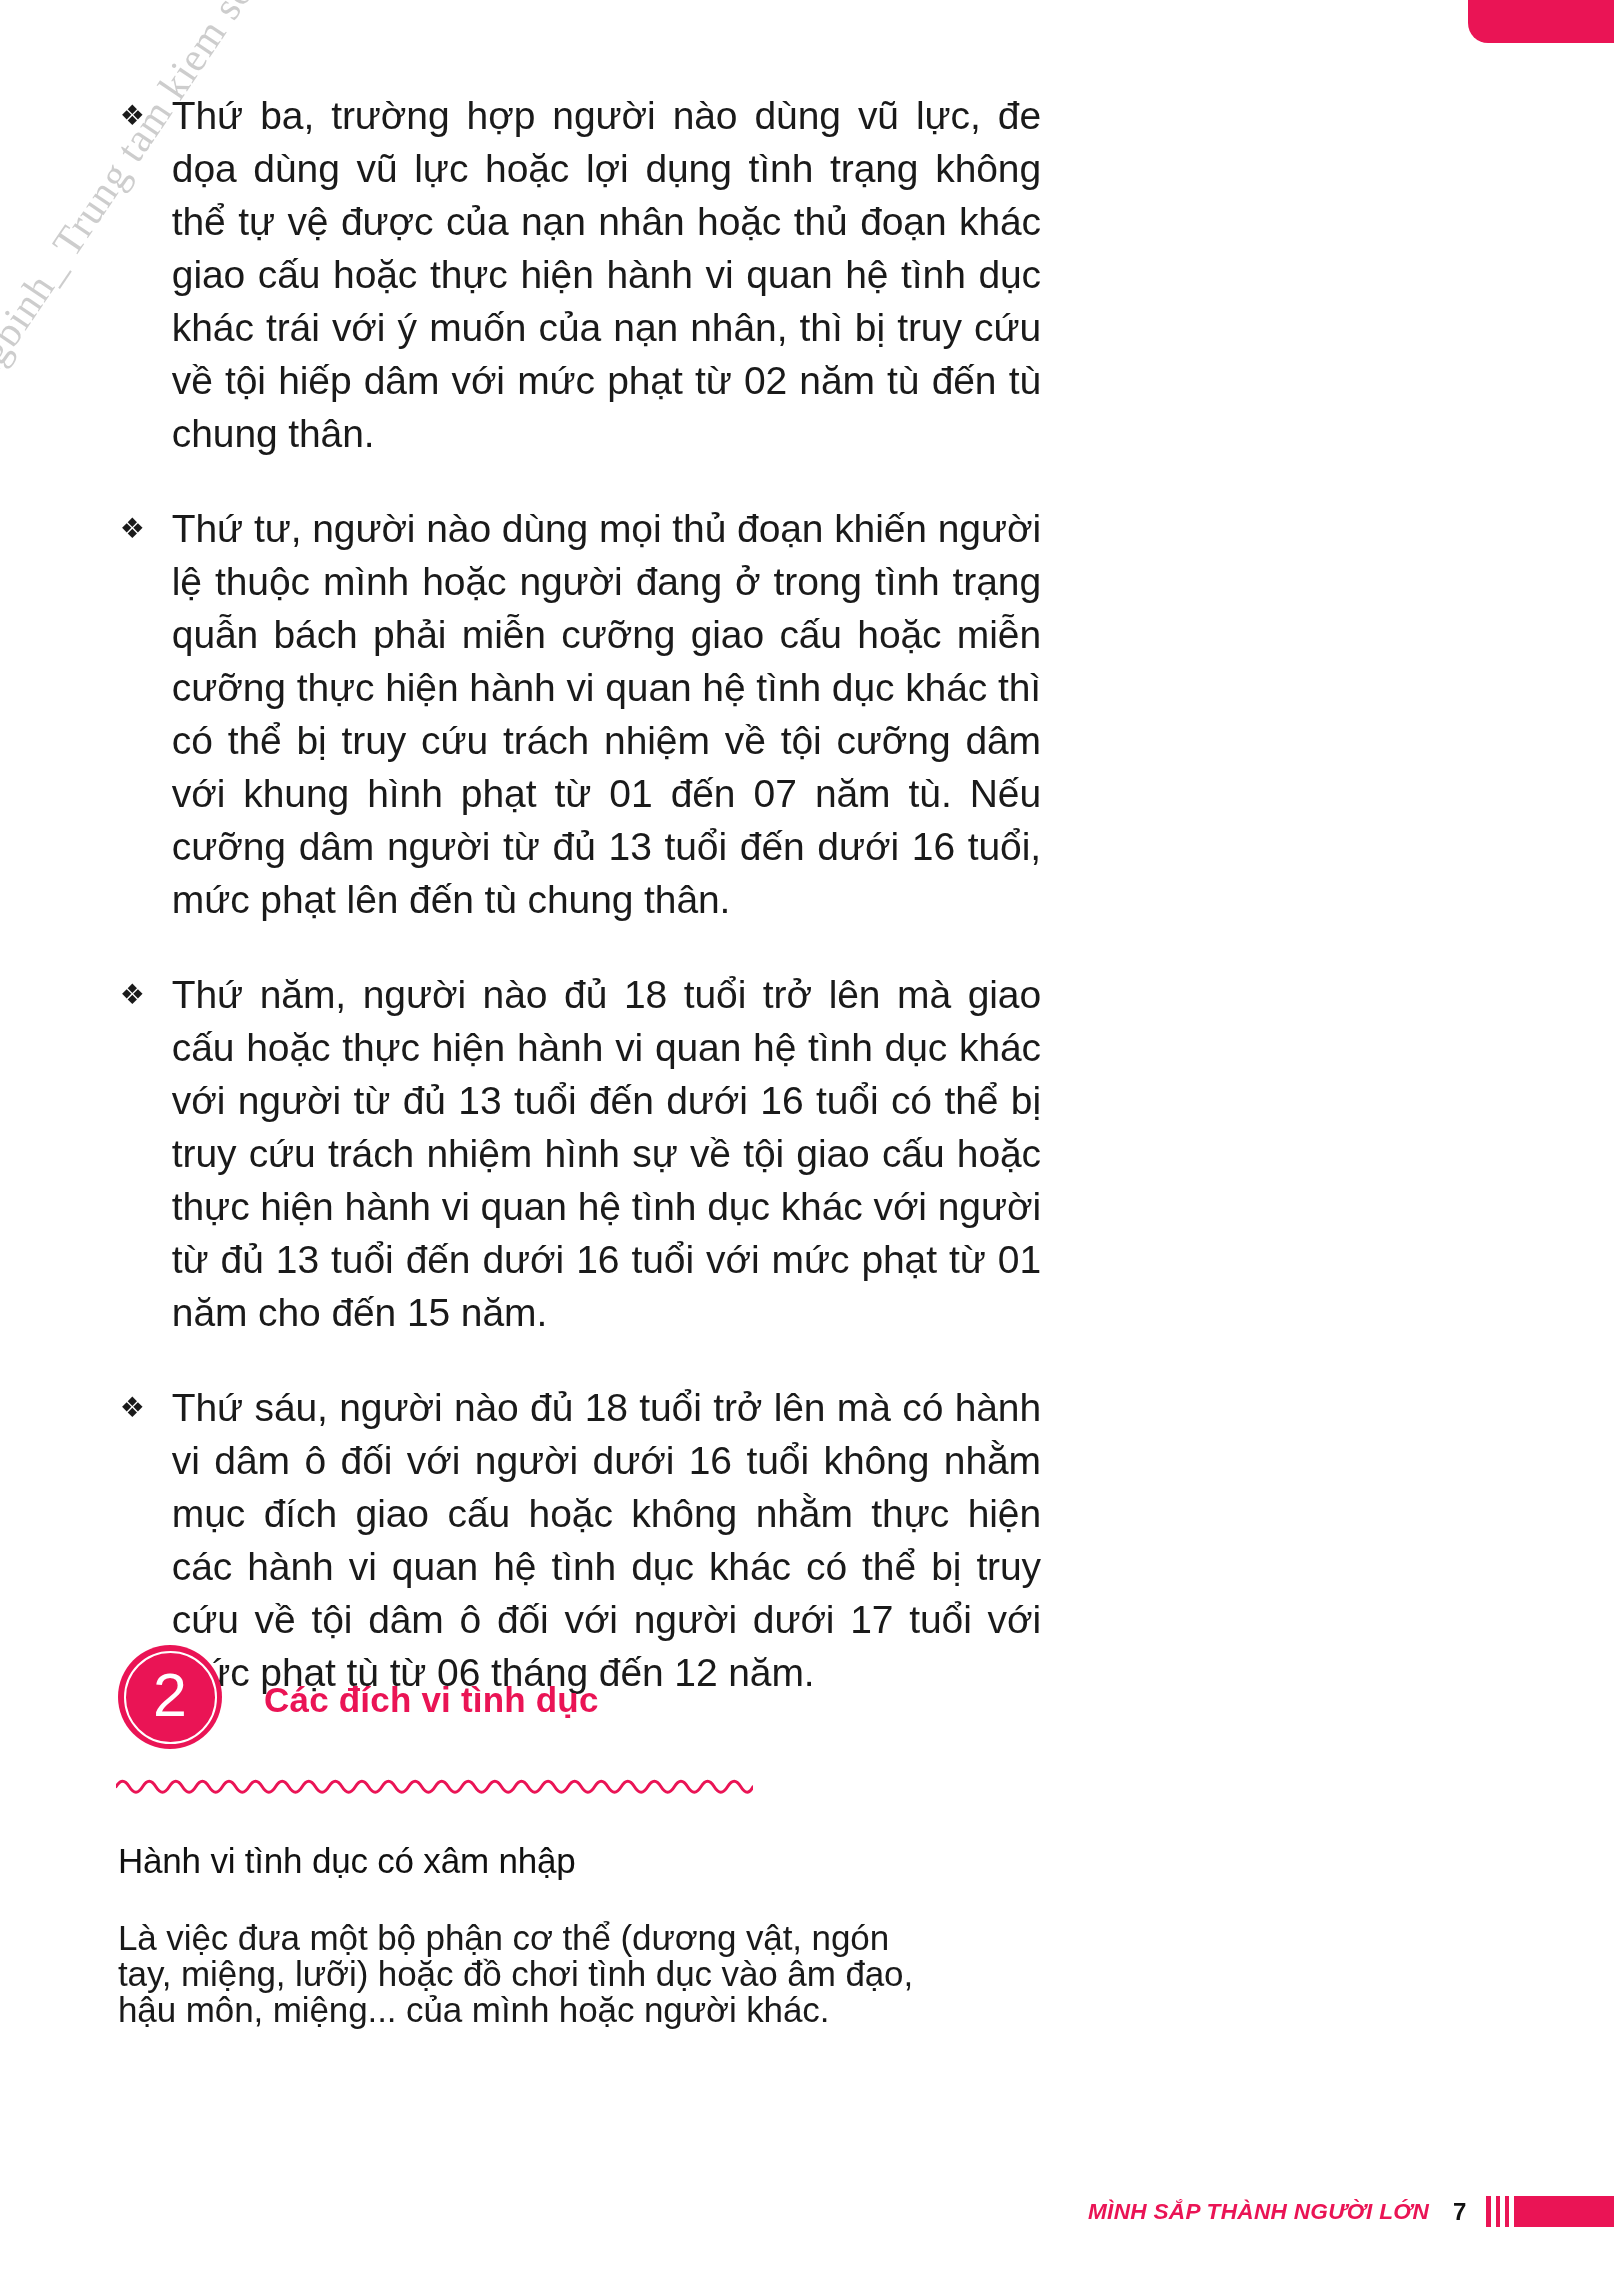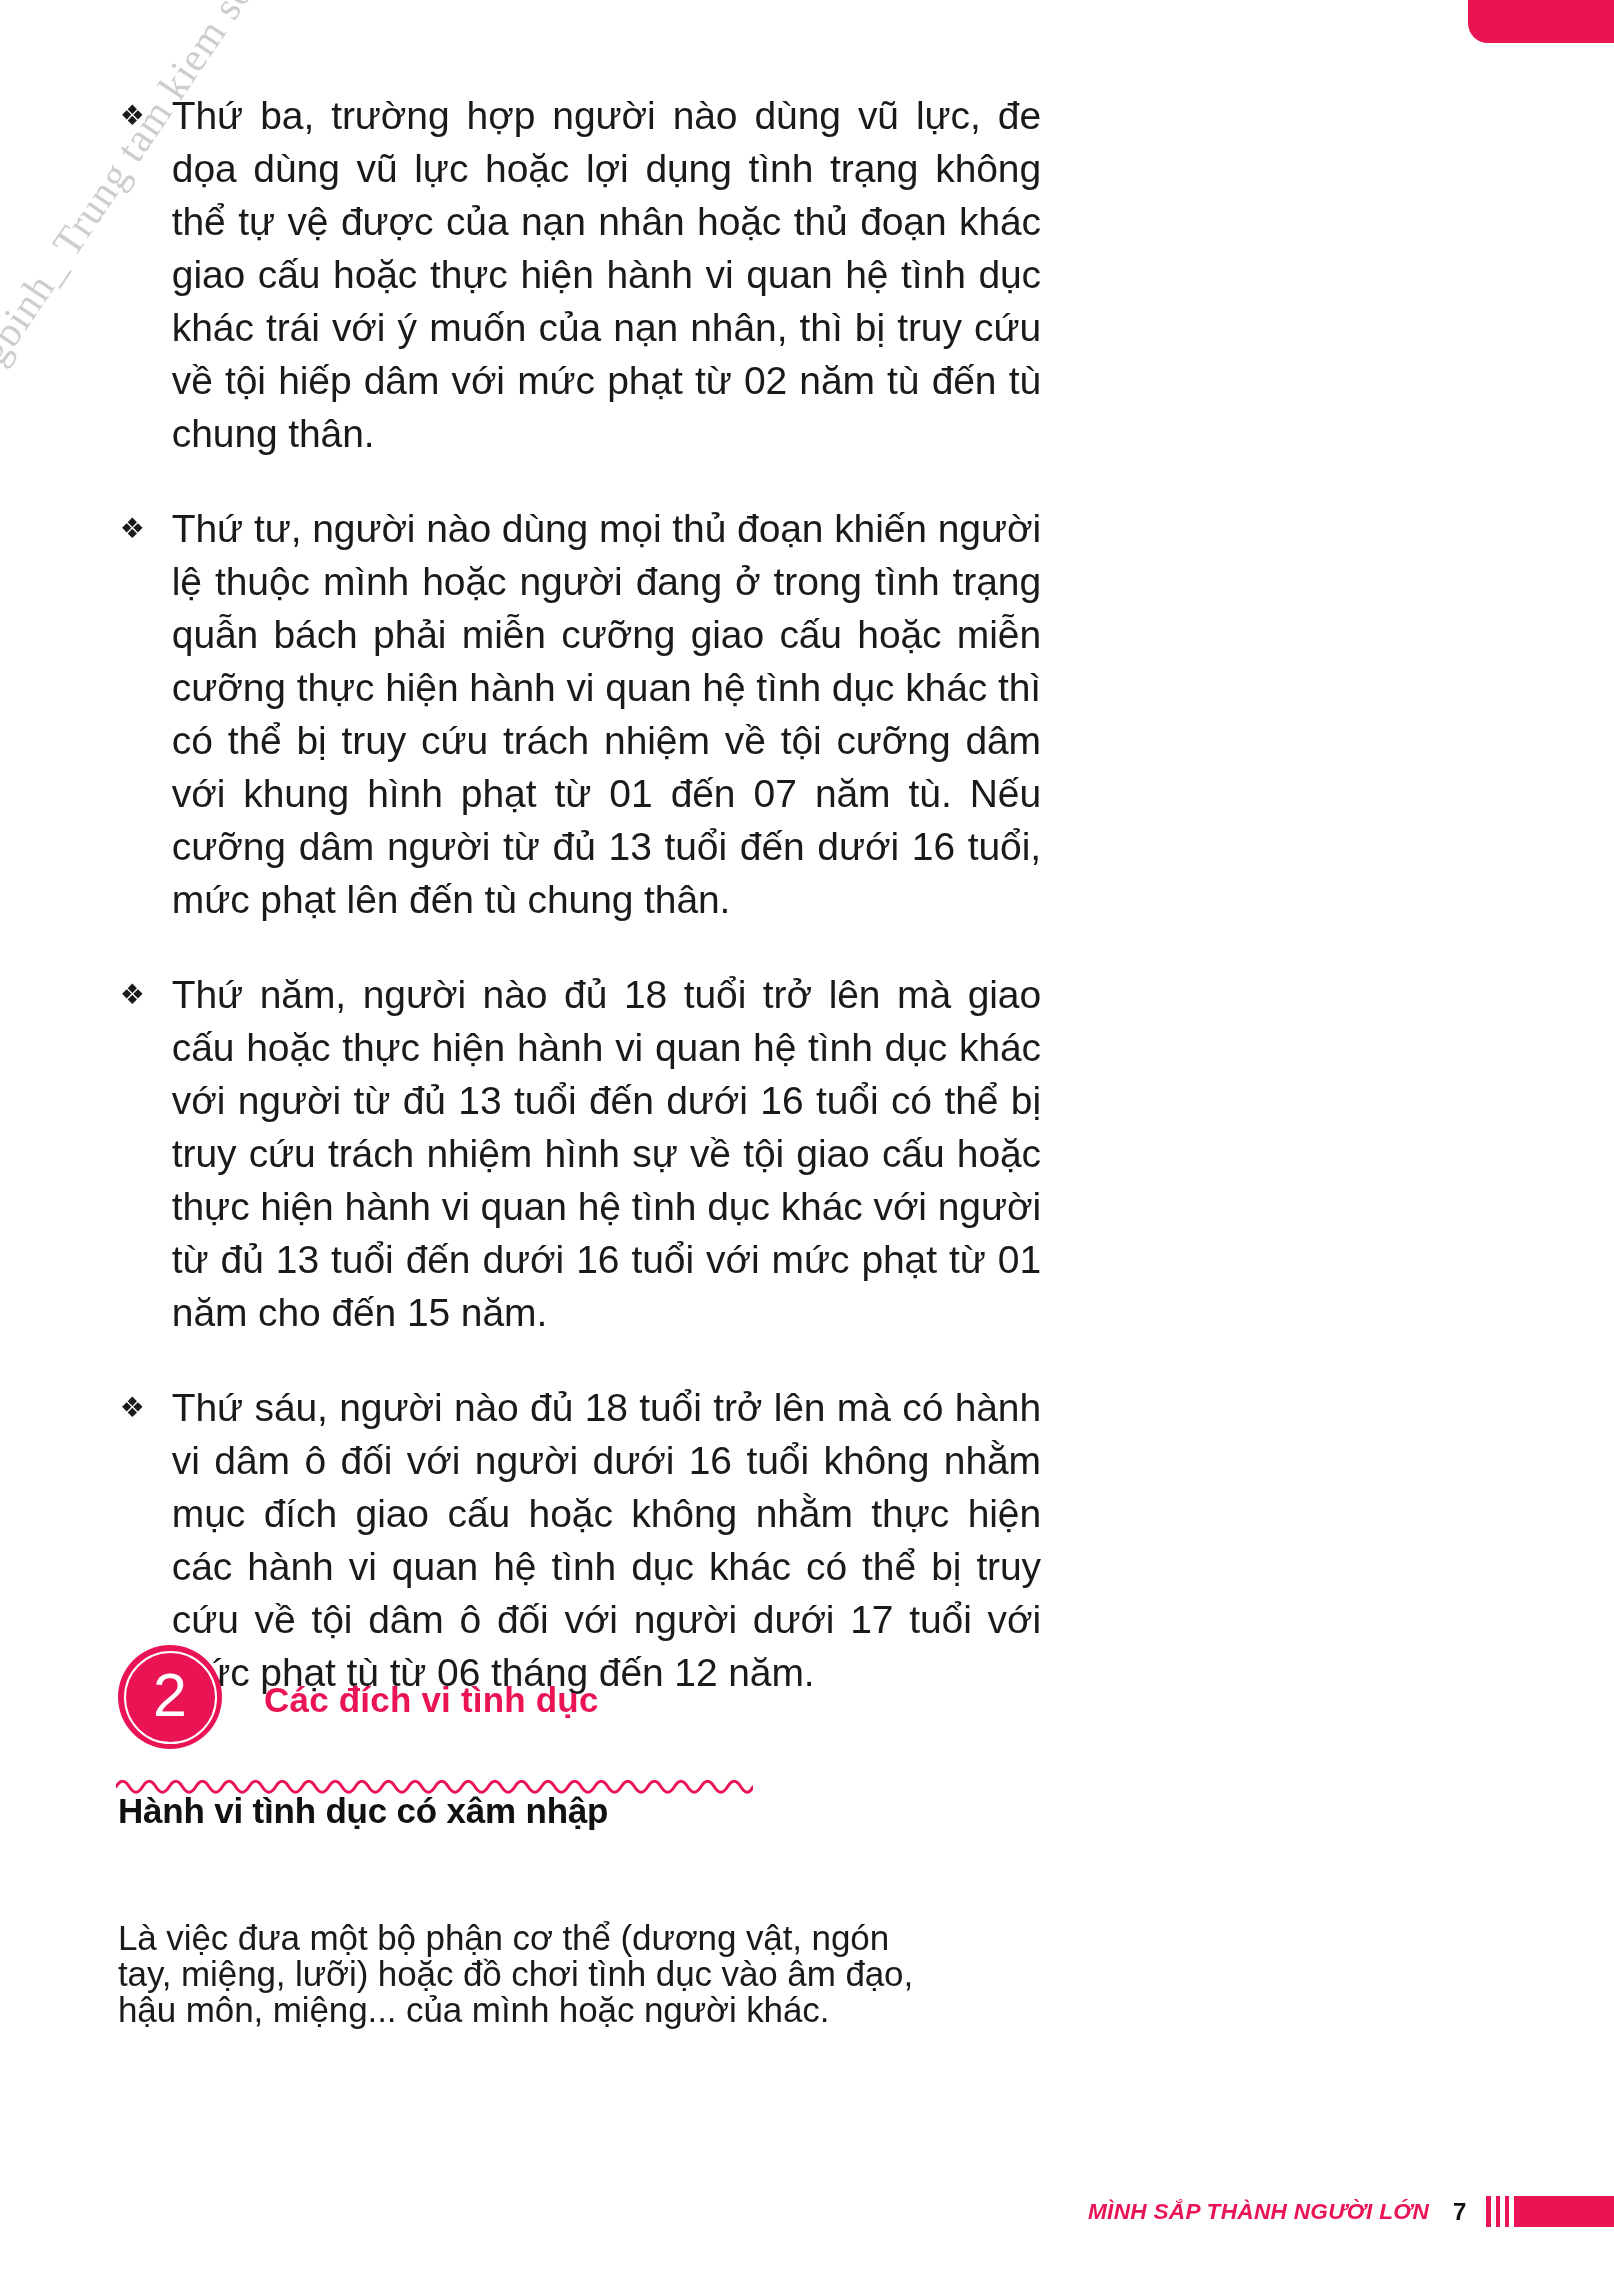--- a/index.html
+++ b/index.html
@@ -146,23 +146,23 @@
     top: 1774px;
     width: 637px;
     height: 20px;
   }
   .wave-divider svg { display: block; width: 100%; height: 100%; }
 
   
   .sub-head {
     position: absolute;
     left: 118px;
-    top: 1791px;
+    top: 1841px;
     font-size: 35px;
-    font-weight: bold;
+    font-weight: normal;
     color: #111111;
     letter-spacing: -0.2px;
   }
 
   .body-para {
     position: absolute;
     left: 118px;
     top: 1920px;
     width: 812px;
     font-size: 35px;

